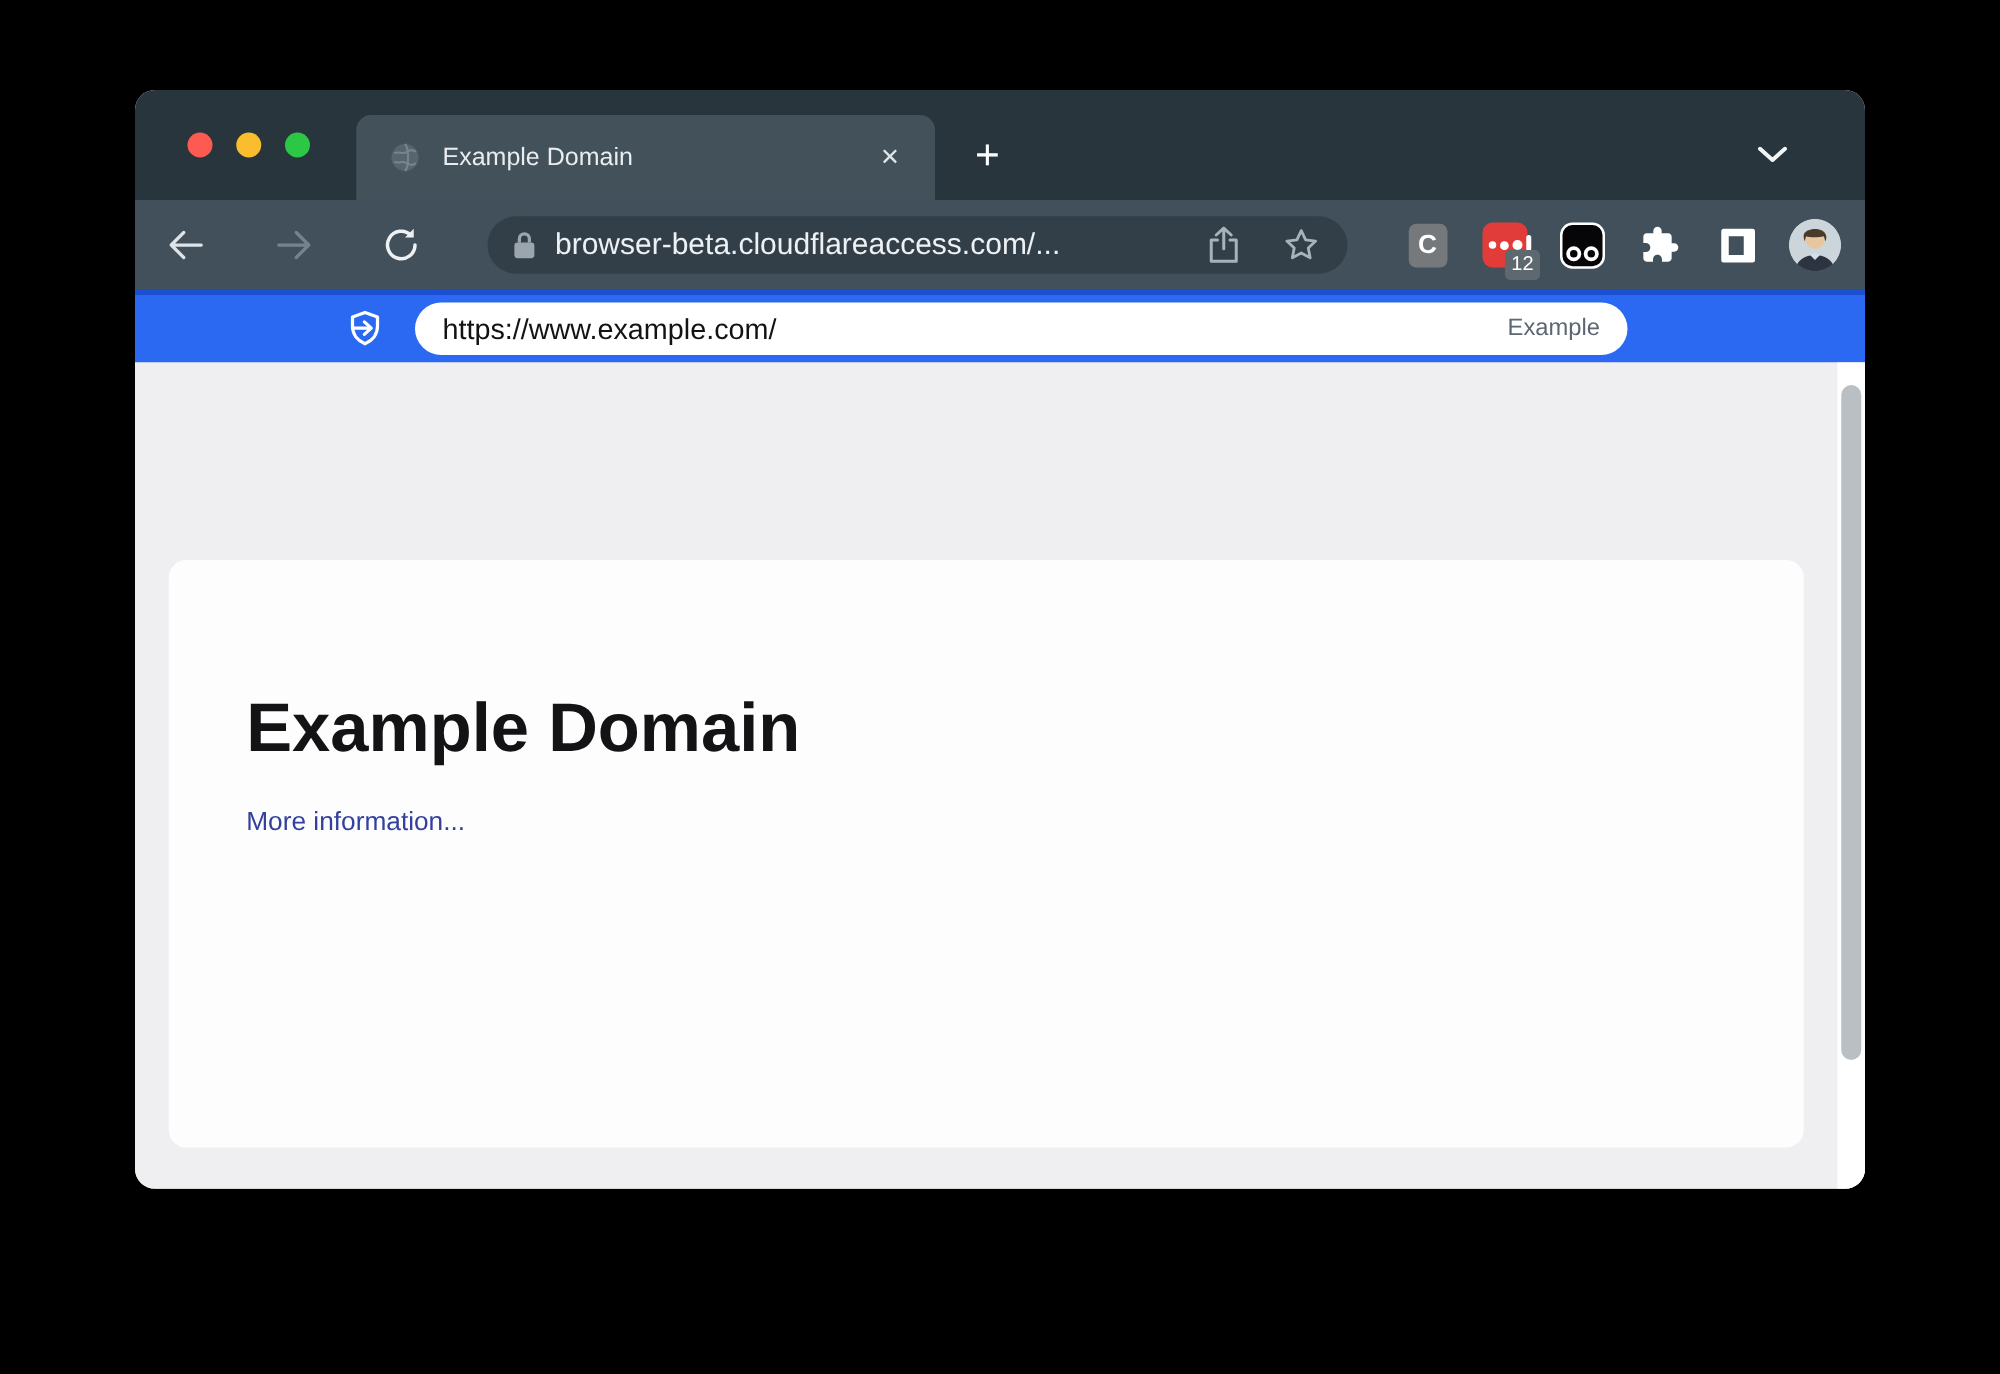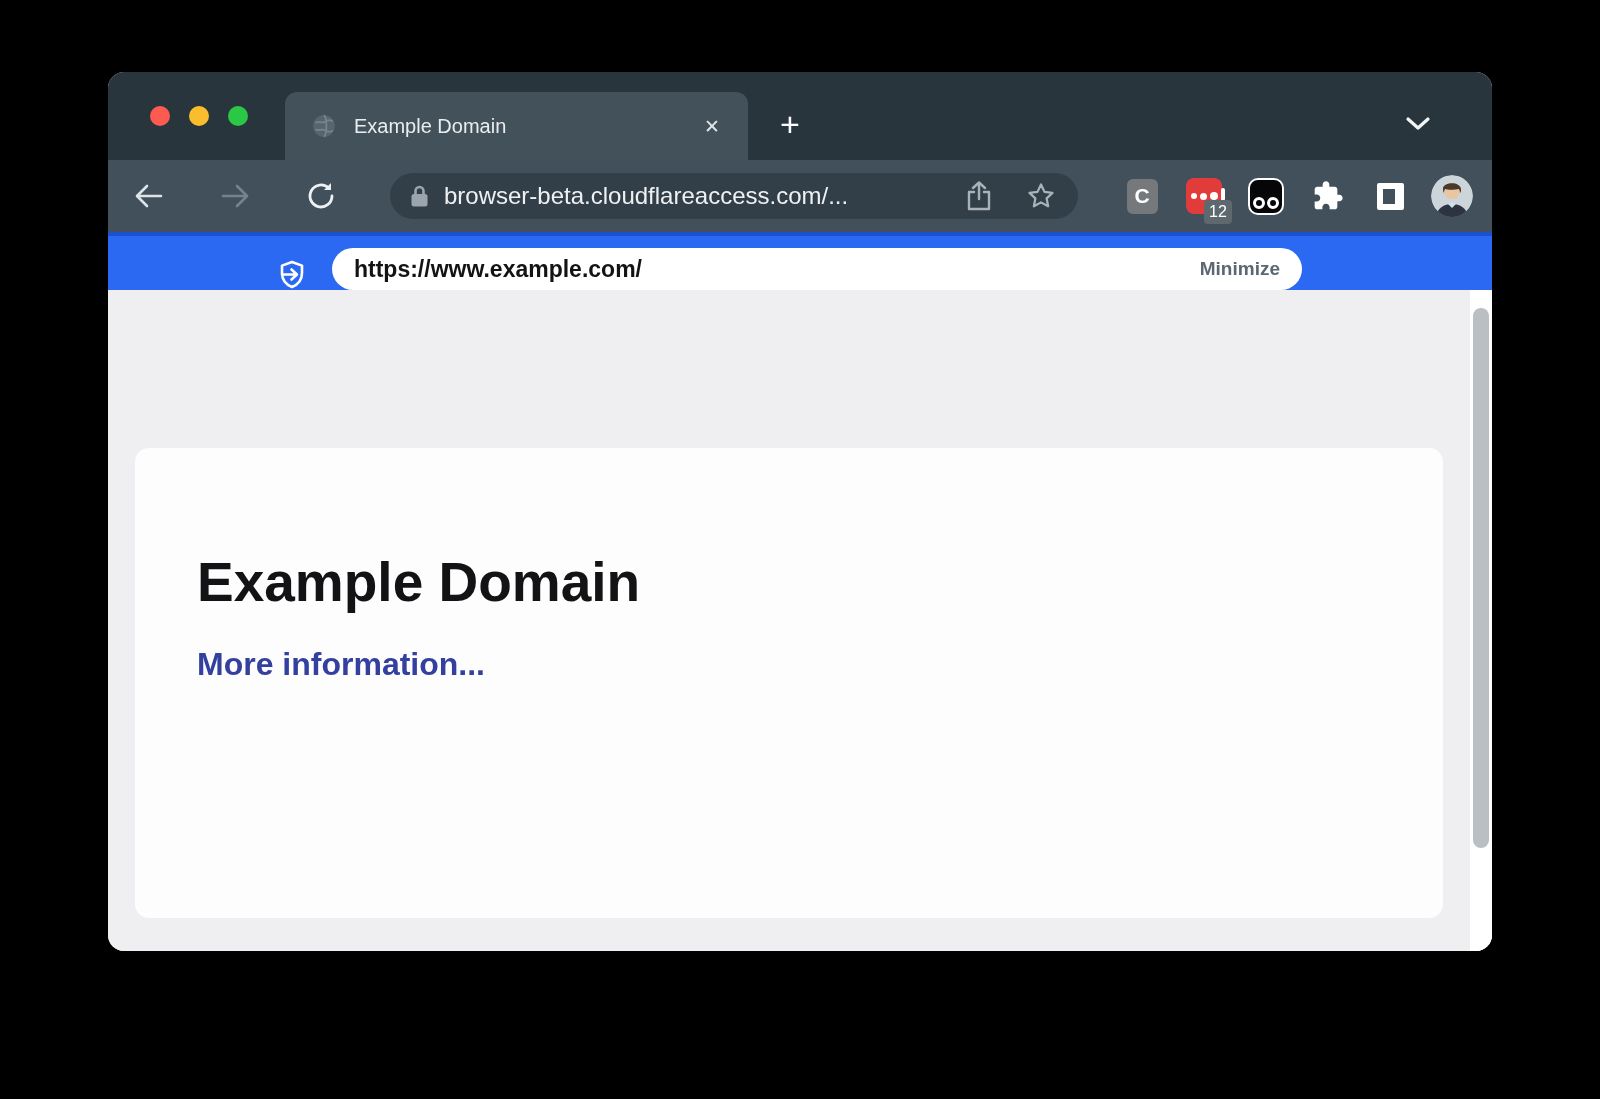--- a/index.html
+++ b/index.html
@@ -80,36 +80,36 @@
   .sidepanel-icon { width: 27px; height: 27px; border: 6px solid #fff; border-right-width: 9px;
                     border-radius: 2px; background: transparent; }
 
   .avatar { width: 42px; height: 42px; border-radius: 50%; overflow: hidden; flex: none; }
 
   .menu-dots { display: flex; flex-direction: column; gap: 5px; align-items: center; }
   .menu-dots span { width: 5px; height: 5px; border-radius: 50%; background: #f2f5f6; }
 
   
   .iso-bar { height: 58px; flex: none; background: #2c69f2; border-top: 4px solid #1c50d2;
-             display: flex; align-items: flex-end; font-weight: bold; }
+             display: flex; align-items: center; }
   .iso-shield { margin-left: 170px; flex: none; display: flex; }
   .iso-input { margin-left: 26px; width: 970px; height: 42px; background: #fff;
                border-radius: 21px; display: flex; align-items: center; padding: 0 22px; }
   .iso-url { color: #131316; font-size: 23px; flex: 1; white-space: nowrap; overflow: hidden; }
   .iso-minimize { color: #5c6771; font-size: 19px; flex: none; }
 
   
   .content { flex: 1; position: relative; background: #efeff1; }
   .page-card { position: absolute; left: 27px; top: 158px; width: 1308px; height: 470px;
                background: #fdfdfe; border-radius: 14px; padding: 102px 70px 0 62px; }
   .page-card h1 { font-size: 55px; font-weight: bold; color: #131316; letter-spacing: 0; }
   .page-card p { margin-top: 34px; font-size: 29px; line-height: 38px; color: #27272a;
                  max-width: 1150px; }
-  .page-link { display: inline-block; margin-top: 32px; font-size: 32px; color: #33409e;
-               text-decoration: none; font-weight: bold; }
+  .page-link { display: inline-block; margin-top: 32px; font-size: 21px; color: #33409e;
+               text-decoration: none; }
 
   .scroll-track { position: absolute; right: 0; top: 0; bottom: 0; width: 22px; background: #fff; }
   .scroll-thumb { position: absolute; right: 3px; top: 18px; width: 16px; height: 540px;
                   border-radius: 8px; background: #b9bfc2; }
 
   svg { display: block; }
 </style>
 </head>
 <body>
 
@@ -235,21 +235,21 @@
 
   <div class="iso-bar">
     <div class="iso-shield">
       <svg width="28" height="30" viewBox="0 0 28 30">
         <path d="M14 2l10 3.6v7.4c0 6.6-4.2 11.6-10 14-5.8-2.4-10-7.4-10-14V5.6z" fill="none" stroke="#ffffff" stroke-width="2.6" stroke-linejoin="round"></path>
         <path d="M4 14.5h13M13.5 9.5l5.5 5-5.5 5" stroke="#ffffff" stroke-width="2.6" fill="none" stroke-linecap="round" stroke-linejoin="round"></path>
       </svg>
     </div>
     <div class="iso-input">
       <span class="iso-url">https://www.example.com/</span>
-      <span class="iso-minimize">Minimize</span>
+      <span class="iso-minimize">Example</span>
     </div>
   </div>
 
   <div class="content">
     <div class="page-card">
       <h1>Example Domain</h1>
       <a href="#" class="page-link">More information...</a>
     </div>
     <div class="scroll-track">
       <div class="scroll-thumb"></div>

